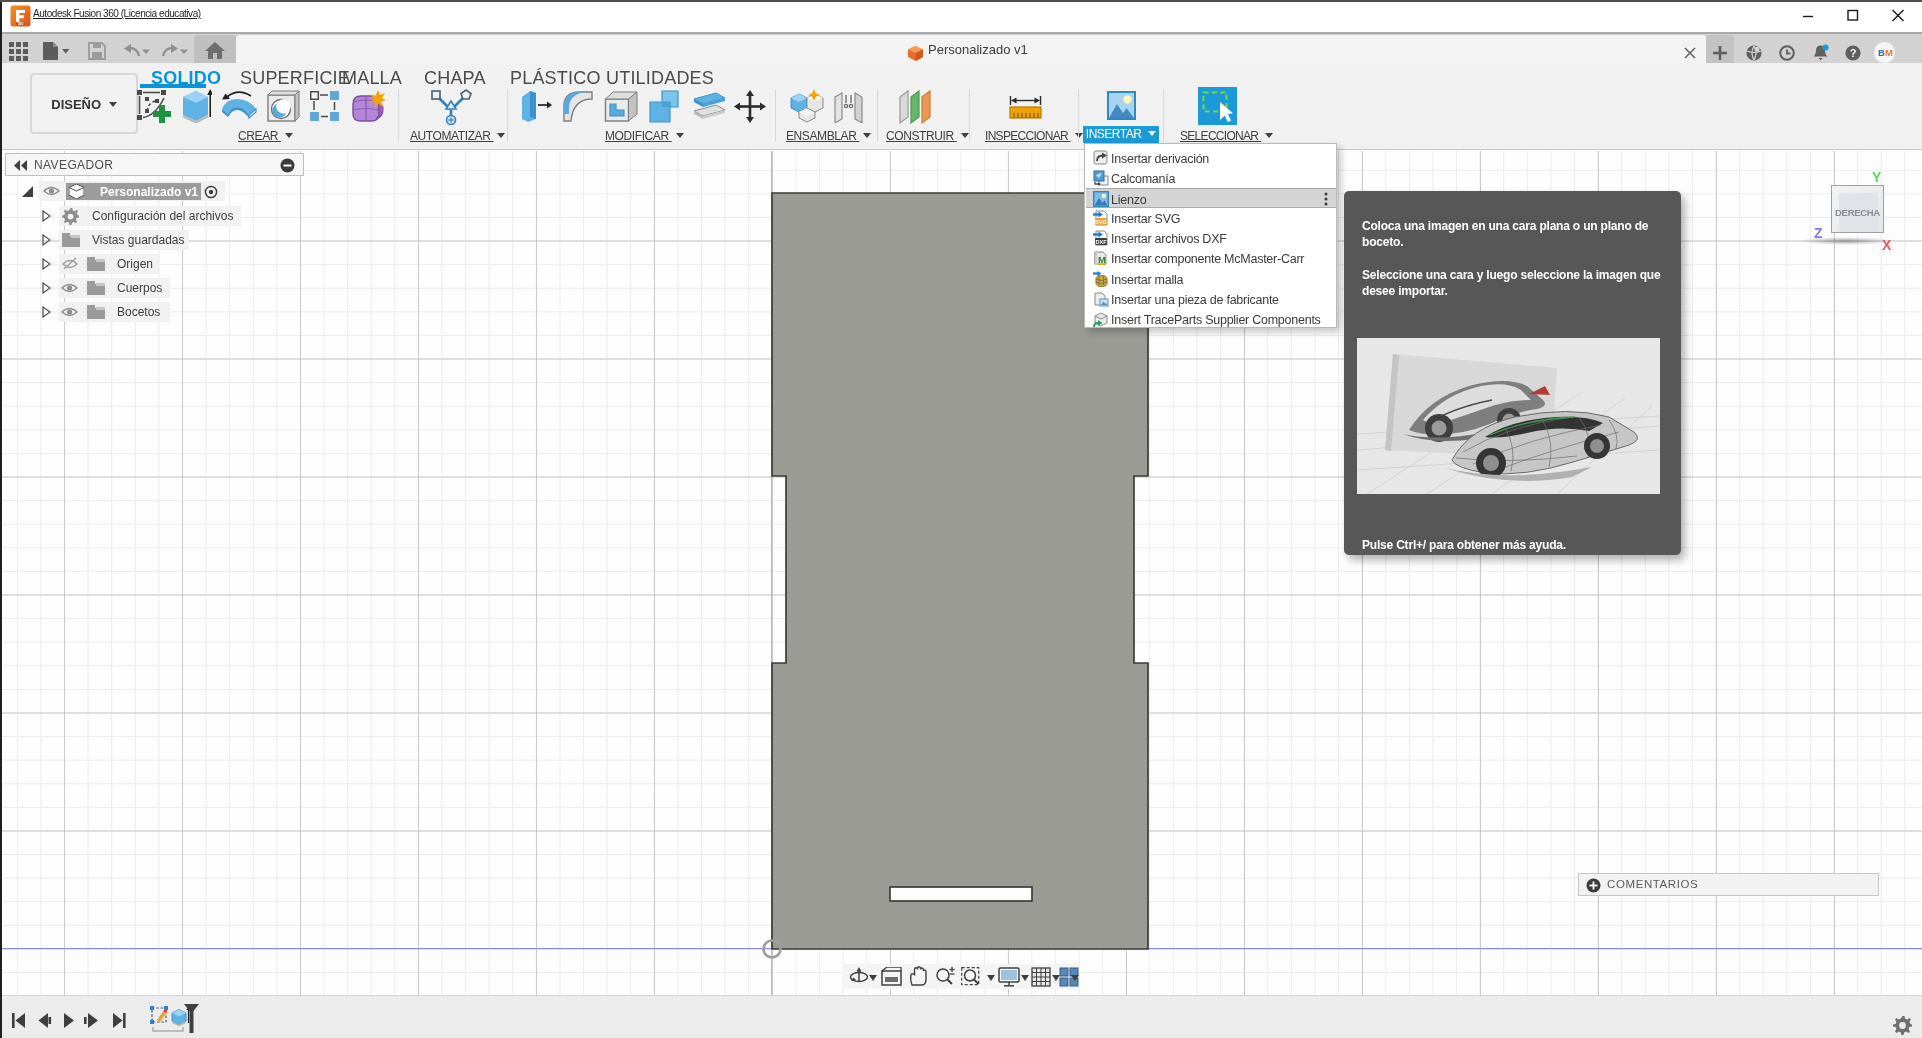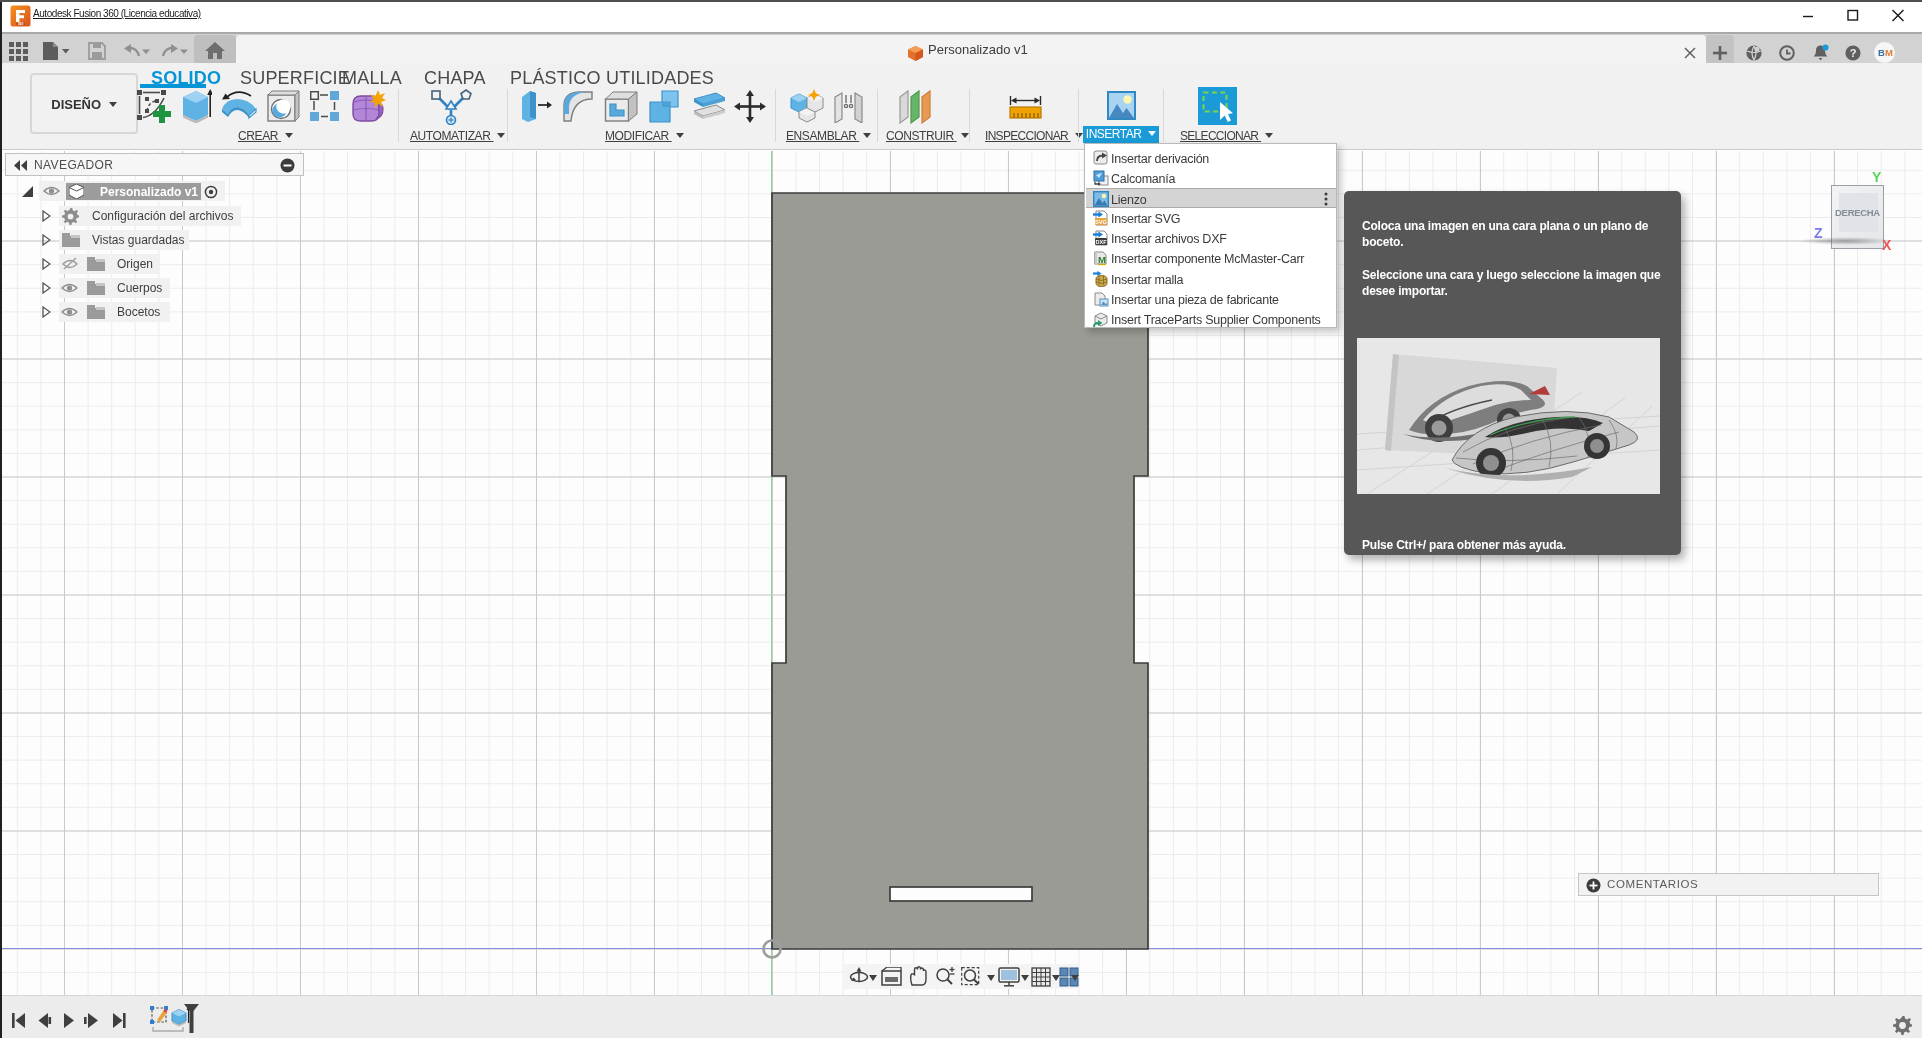--- a/index.html
+++ b/index.html
@@ -38,21 +38,21 @@
   #navheader .ttl { position:absolute; left:28px; top:4px; font-size:12px; color:#4d4d4d; letter-spacing:0.4px; }
   .treerow { position:absolute; height:20px; background:#f1f1f1; }
   .treetext { position:absolute; top:3px; font-size:12px; color:#3e3e3e; white-space:nowrap; }
   #menu { position:absolute; left:1084px; top:-8px; width:253px; height:185px; background:#fff; border:1px solid #b9b9b9; box-shadow:4px 4px 7px rgba(0,0,0,0.22); }
   .mitem { position:absolute; left:1px; width:250px; height:20px; }
   .mitem .txt { position:absolute; left:25px; top:3.5px; font-size:12.5px; letter-spacing:-0.25px; color:#3a3a3a; white-space:nowrap; }
   .mitem .ic { position:absolute; left:7px; top:2px; width:16px; height:16px; }
   #lienzorow { background:#d4d4d4; border-top:1px solid #ababab; border-bottom:1px solid #ababab; }
   #tooltip { position:absolute; left:1344px; top:40px; width:337px; height:364px; background:#575757; border-radius:5px; box-shadow:4px 5px 9px rgba(0,0,0,0.3); color:#fff; }
   #tooltip p { position:absolute; left:18px; font-size:12px; font-weight:bold; line-height:16px; letter-spacing:-0.2px; white-space:nowrap; }
-  #viewcube { position:absolute; left:1831px; top:34px; width:53px; height:64px; background:linear-gradient(135deg,#f2f3f4,#e4e6e8); border:1px solid #9aa0a6; }
+  #viewcube { position:absolute; left:1831px; top:34px; width:53px; height:48px; background:linear-gradient(135deg,#f2f3f4,#e4e6e8); border:1px solid #9aa0a6; }
   #viewcube .face { position:absolute; left:7px; top:7px; width:39px; height:39px; background:#e0e3e7; }
   #viewcube .lbl { position:absolute; left:0; top:21px; width:100%; text-align:center; font-size:9.5px; font-weight:bold; color:#878d98; letter-spacing:-0.3px; }
   #cubeshadow { position:absolute; left:1798px; top:86px; width:95px; height:8px; background:radial-gradient(ellipse at center, rgba(90,90,90,0.55), rgba(120,120,120,0.0) 70%); }
   #navbar { position:absolute; left:843px; top:813px; width:236px; height:25px; background:#f4f4f4; }
   #comments { position:absolute; left:1578px; top:722px; width:301px; height:23px; background:#f2f2f2; border:1px solid #c6c6c6; }
   #comments .txt { position:absolute; left:28px; top:4px; font-size:11.5px; color:#5a5a5a; letter-spacing:0.6px; }
   #timeline { position:absolute; left:0; top:995px; width:1922px; height:43px; background:#ececec; border-top:1px solid #d6d6d6; }
   #winborder-top { position:absolute; left:0; top:0; width:1922px; height:2px; background:#4f4f4f; z-index:50; }
   #winborder-left { position:absolute; left:0; top:2px; width:2px; height:1036px; background:#202020; z-index:50; }
 </style>

